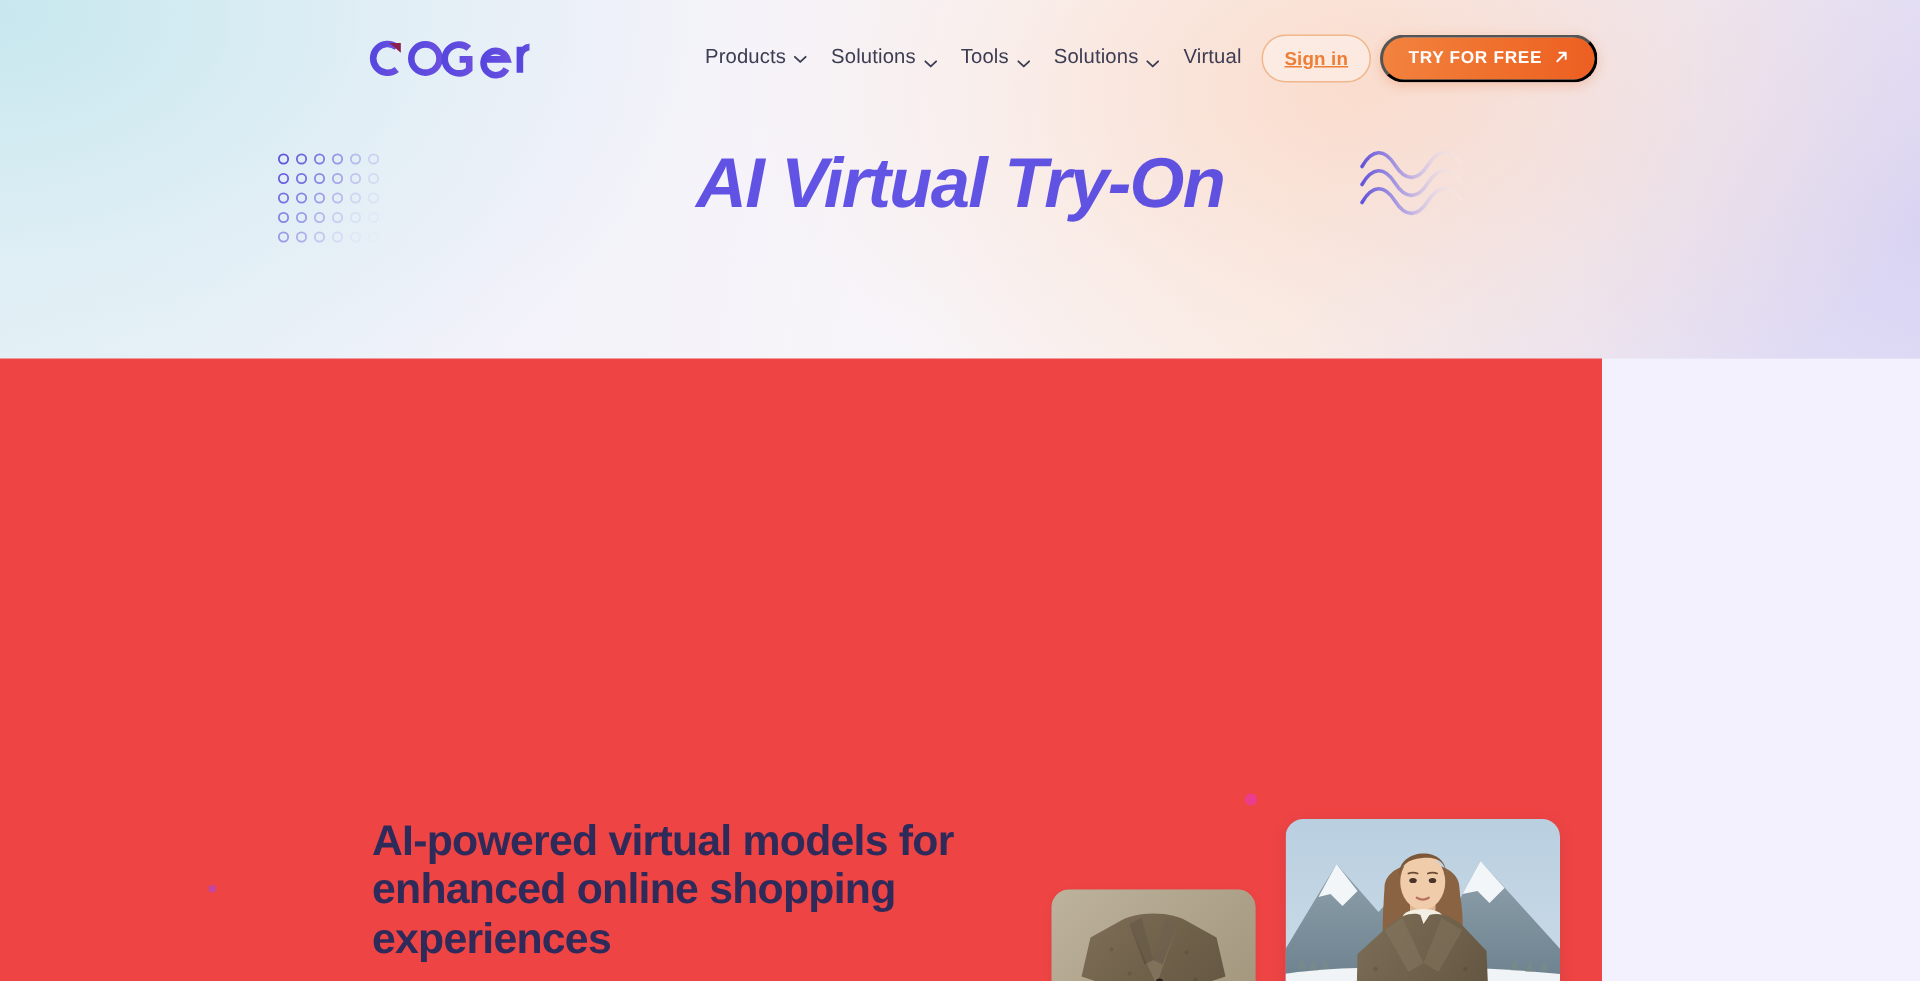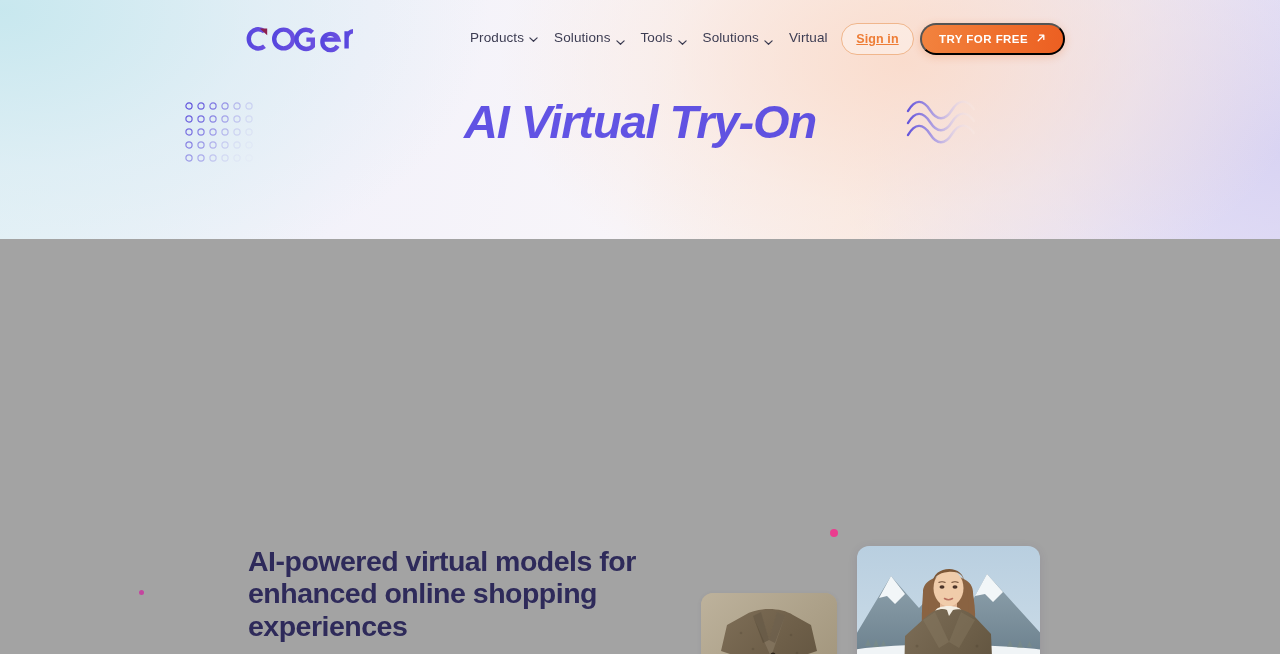--- a/index.html
+++ b/index.html
@@ -71,21 +71,21 @@
     color:#5b4cdb;
     background:linear-gradient(92deg,#5b49e0 0%,#6254e4 45%,#5a4ad8 100%);
     -webkit-background-clip:text; background-clip:text;font-style:italic;
     -webkit-text-fill-color:transparent;
   }
 
   .dotgrid { position:absolute; left:184px; top:101px; }
   .waves   { position:absolute; left:906px; top:97px; }
 
   
-  .main { position:relative; width:1280px; height:415px; background:#a3a3a3; overflow:hidden; }
+  .main { position:relative; width:1068px; height:415px; background:#ef4444; overflow:hidden; }
 
   .copy { position:absolute; left:248px; top:306px; width:392px; }
   .copy h2 {
     font-size:28.5px; line-height:1.14; font-weight:700;
     color:#2e2a5a; letter-spacing:-.5px;
   }
 
   
   .card { position:absolute; border-radius:12px; overflow:hidden; }
   .card.flat {

